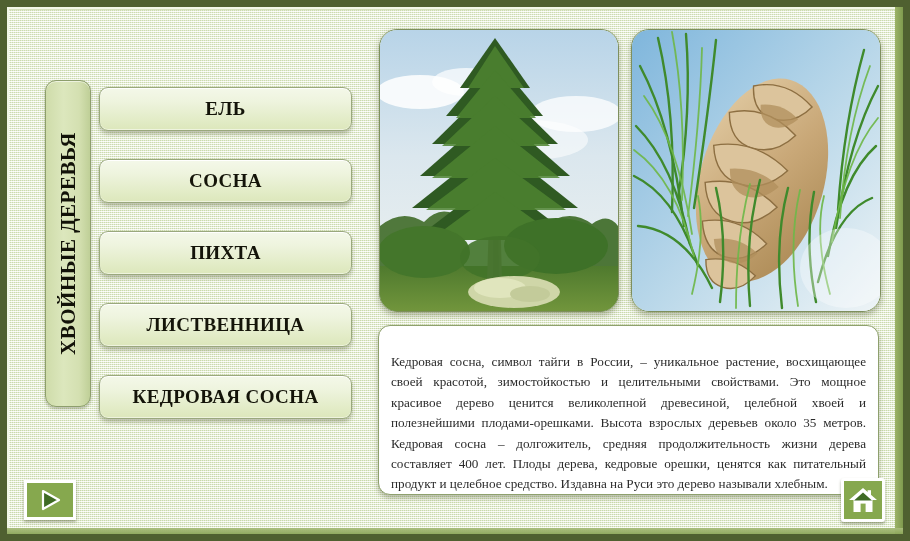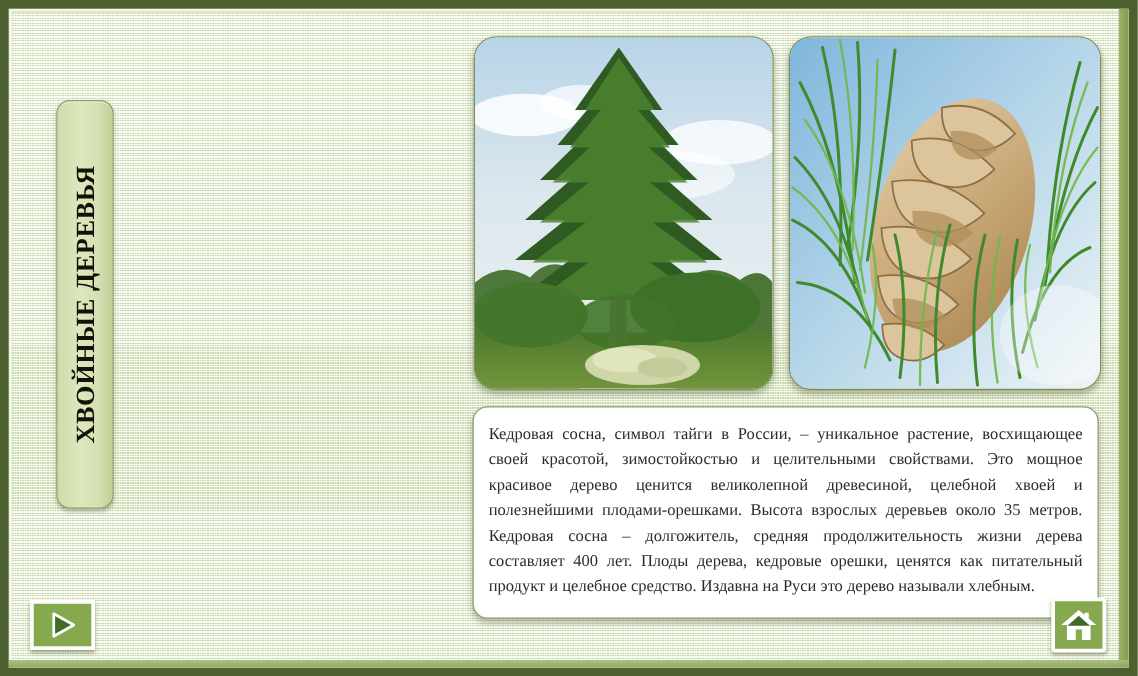--- a/index.html
+++ b/index.html
@@ -131,21 +131,21 @@
     position: absolute;
     left: 371px;
     top: 318px;
     width: 501px;
     height: 170px;
     border-radius: 12px;
     border: 1px solid #8ea06d;
     background: #ffffff;
     box-shadow: 0 3px 5px rgba(80,90,50,.40);
     box-sizing: border-box;
-    padding: 11px 12px 8px 12px;
+    padding: 26px 12px 8px 12px;
   }
   .textpanel p {
     margin: 0;
     text-align: justify;
     font-size: 13.2px;
     line-height: 20.4px;
     color: #2b2b2b;
     font-family: "Liberation Serif", serif;
   }
 
@@ -184,20 +184,37 @@
 
   <div class="top-hair"></div>
   <div class="frame-inner"></div>
   <div class="right-stripe"></div>
   <div class="bottom-stripe"></div>
 
   <div class="vtitle">
     <span>ХВОЙНЫЕ ДЕРЕВЬЯ</span>
   </div>
 
+  <div class="menu">
+    <div class="btn">
+      <span class="btn-label">ЕЛЬ</span>
+    </div>
+    <div class="btn">
+      <span class="btn-label">СОСНА</span>
+    </div>
+    <div class="btn">
+      <span class="btn-label">ПИХТА</span>
+    </div>
+    <div class="btn">
+      <span class="btn-label">ЛИСТВЕННИЦА</span>
+    </div>
+    <div class="btn">
+      <span class="btn-label">КЕДРОВАЯ СОСНА</span>
+    </div>
+  </div>
 
   <div class="photo photo-a">
     <svg class="ph-svg" viewBox="0 0 238 281" preserveAspectRatio="none">
       <defs>
         <linearGradient id="skyA" x1="0" y1="0" x2="0" y2="1">
           <stop offset="0" stop-color="#b8d4e8"></stop>
           <stop offset="0.45" stop-color="#dbe7ee"></stop>
           <stop offset="1" stop-color="#eef2f0"></stop>
         </linearGradient>
         <linearGradient id="grndA" x1="0" y1="0" x2="0" y2="1">

